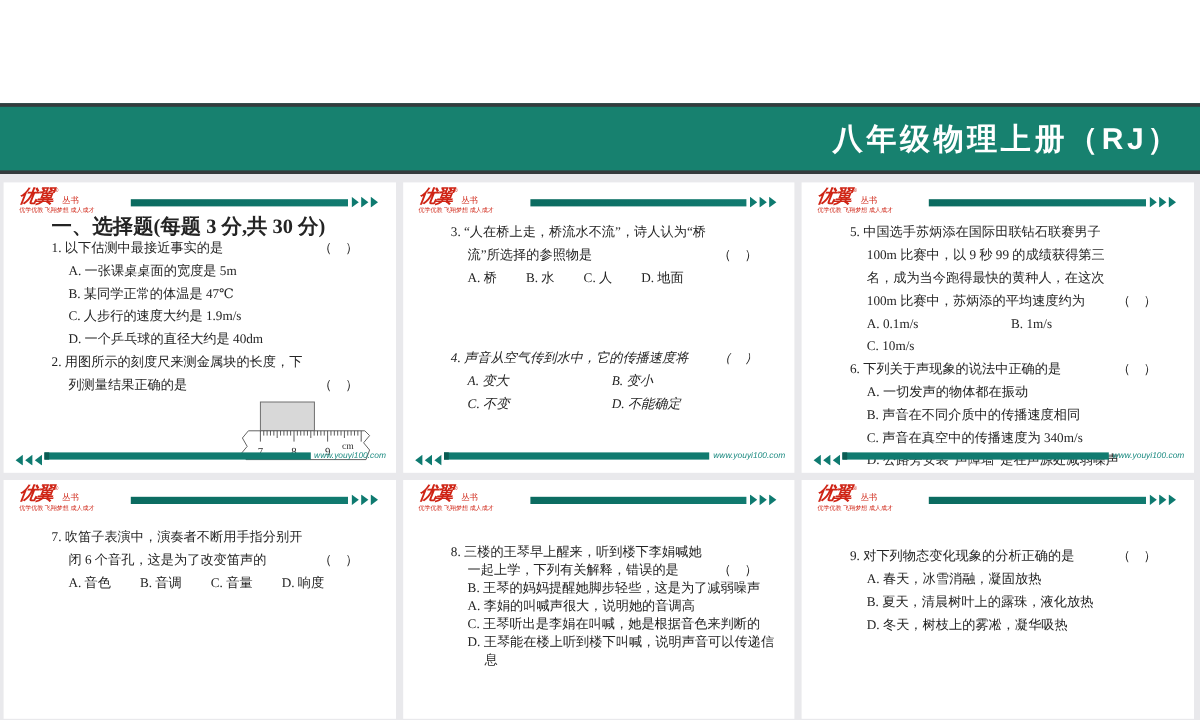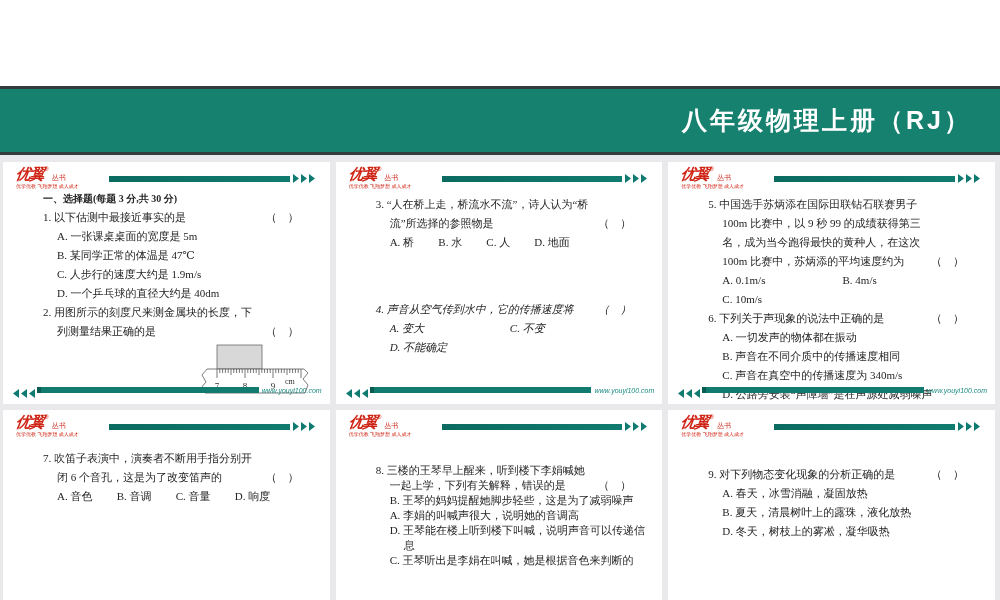--- a/index.html
+++ b/index.html
@@ -4,24 +4,24 @@
 <style>
   * { box-sizing: border-box; }
   html,body { margin:0; padding:0; }
   body {
     width:1000px; height:600px; overflow:hidden;
     background:#e9e9ec;
     font-family:"Liberation Sans", sans-serif;
   }
   .top-strip { height:86px; background:#ffffff; }
   .banner {
-    height:69px; background:#17816f;
+    height:59px; background:#17816f;
     border-top:3px solid #343b3d; border-bottom:3px solid #343b3d;
     display:flex; align-items:center; justify-content:flex-end;
-    padding-right:28px;
+    padding-right:16px;
   }
   .banner-title {
     color:#ffffff; font-size:25px; font-weight:600; letter-spacing:3px;
     font-family:"Liberation Sans", sans-serif;
   }
   .grid {
     display:grid;
     grid-template-columns:repeat(3, 1fr);
     grid-template-rows:242px 199px;
     gap:6px;
@@ -40,21 +40,21 @@
   .hbar { flex:1 1 auto; height:6px; background:linear-gradient(90deg,#0b6b60,#117b70); margin:9px 3px 0 5px; }
   .chev { flex:none; margin-top:7px; }
   .chev path { fill:#0e7a70; }
 
   
   .pbody {
     font-family:"Liberation Serif","DejaVu Serif",serif;
     color:#242424; font-size:11px; line-height:19px;
     padding-left:27px; padding-right:4px;
   }
-  .sec-title { margin:0; font-size:10px; font-weight:bold; }
+  .sec-title { margin:0; font-size:17px; font-weight:bold; }
   .q { position:relative; margin:0; }
   .stem { position:relative; margin:0; padding-left:14px; text-indent:-14px; padding-right:54px; }
   .bracket { position:absolute; right:14px; bottom:0; text-indent:0; }
   .opts { padding-left:14px; }
   .opts p { margin:0; }
   .opt-wrap p { padding-left:14px; text-indent:-14px; }
   .opts-row { display:flex; gap:2.2em; padding-left:14px; }
   .opts-row p { margin:0; }
   .opts-grid { display:grid; grid-template-columns:47% 53%; padding-left:14px; }
   .opts-grid p { margin:0; }
@@ -165,20 +165,21 @@
           <p>A. 桥</p>
           <p>B. 水</p>
           <p>C. 人</p>
           <p>D. 地面</p>
         </div>
       </div>
       <div class="q q4-gap">
         <p class="stem"><span>4. 声音从空气传到水中，它的传播速度将</span><span class="bracket">（　）</span></p>
         <div class="opts-grid">
           <p>A. 变大</p>
+          <p>B. 变小</p>
           <p>C. 不变</p>
           <p>D. 不能确定</p>
         </div>
       </div>
     </div>
     <footer class="pfoot">
       <svg class="chev" width="24" height="9" viewBox="0 0 24 9">
           <path fill="#0e7a70" d="M24 0l-6 4.5L24 9z"></path>
           <path fill="#0e7a70" d="M16 0l-6 4.5L16 9z"></path>
           <path fill="#0e7a70" d="M8 0L2 4.5 8 9z"></path>
@@ -203,21 +204,21 @@
           <path d="M0 0l6 4.5L0 9z"></path>
           <path d="M8 0l6 4.5L8 9z"></path>
           <path d="M16 0l6 4.5L16 9z"></path>
         </svg>
     </header>
     <div class="pbody p3-body">
       <div class="q">
         <p class="stem"><span>5. 中国选手苏炳添在国际田联钻石联赛男子 100m 比赛中，以 9 秒 99 的成绩获得第三名，成为当今跑得最快的黄种人，在这次 100m 比赛中，苏炳添的平均速度约为</span><span class="bracket">（　）</span></p>
         <div class="opts-grid">
           <p>A. 0.1m/s</p>
-          <p>B. 4m/s</p>
+          <p>B. 1m/s</p>
           <p>C. 10m/s</p>
         </div>
       </div>
       <div class="q">
         <p class="stem"><span>6. 下列关于声现象的说法中正确的是</span><span class="bracket">（　）</span></p>
         <div class="opts">
           <p>A. 一切发声的物体都在振动</p>
           <p>B. 声音在不同介质中的传播速度相同</p>
           <p>C. 声音在真空中的传播速度为 340m/s</p>
           <p>D. 公路旁安装“声障墙”是在声源处减弱噪声</p>
@@ -281,22 +282,22 @@
           <path d="M8 0l6 4.5L8 9z"></path>
           <path d="M16 0l6 4.5L16 9z"></path>
         </svg>
     </header>
     <div class="pbody p5-body">
       <div class="q">
         <p class="stem"><span>8. 三楼的王琴早上醒来，听到楼下李娟喊她一起上学，下列有关解释，错误的是</span><span class="bracket">（　）</span></p>
         <div class="opts opt-wrap">
           <p>B. 王琴的妈妈提醒她脚步轻些，这是为了减弱噪声</p>
           <p>A. 李娟的叫喊声很大，说明她的音调高</p>
+          <p>C. 王琴听出是李娟在叫喊，她是根据音色来判断的</p>
           <p>D. 王琴能在楼上听到楼下叫喊，说明声音可以传递信息</p>
-          <p>C. 王琴听出是李娟在叫喊，她是根据音色来判断的</p>
         </div>
       </div>
     </div>
   </section>
 
   <section class="panel">
     <header class="phead">
       <div class="brand">
         <div class="brand-top">
           <span class="logo-text">优翼</span>

